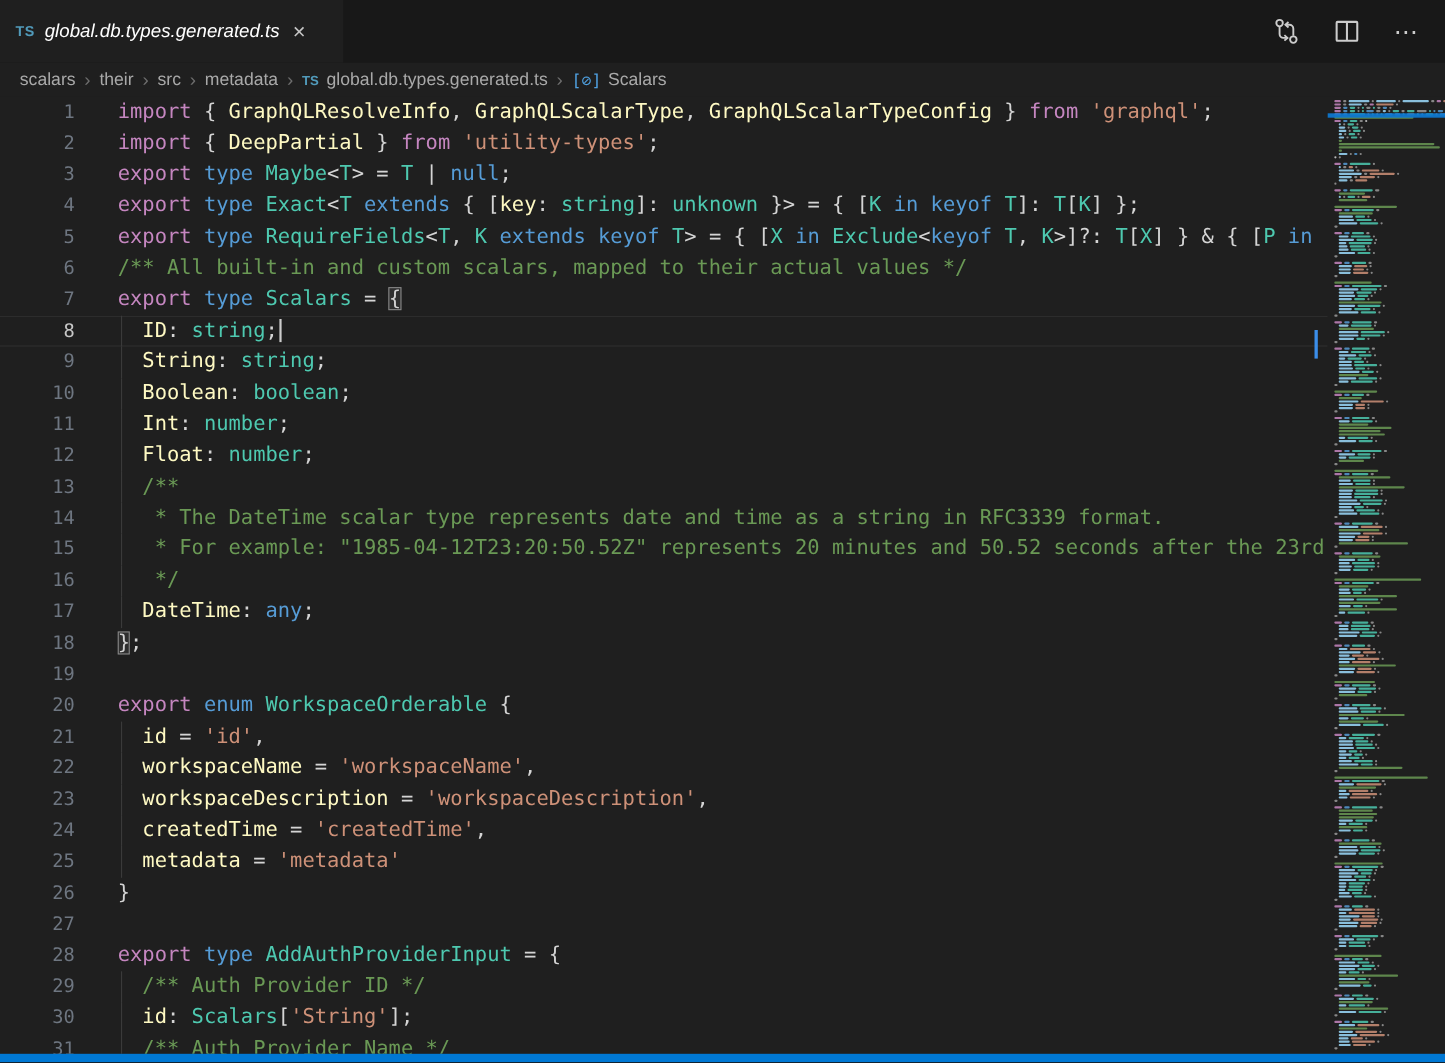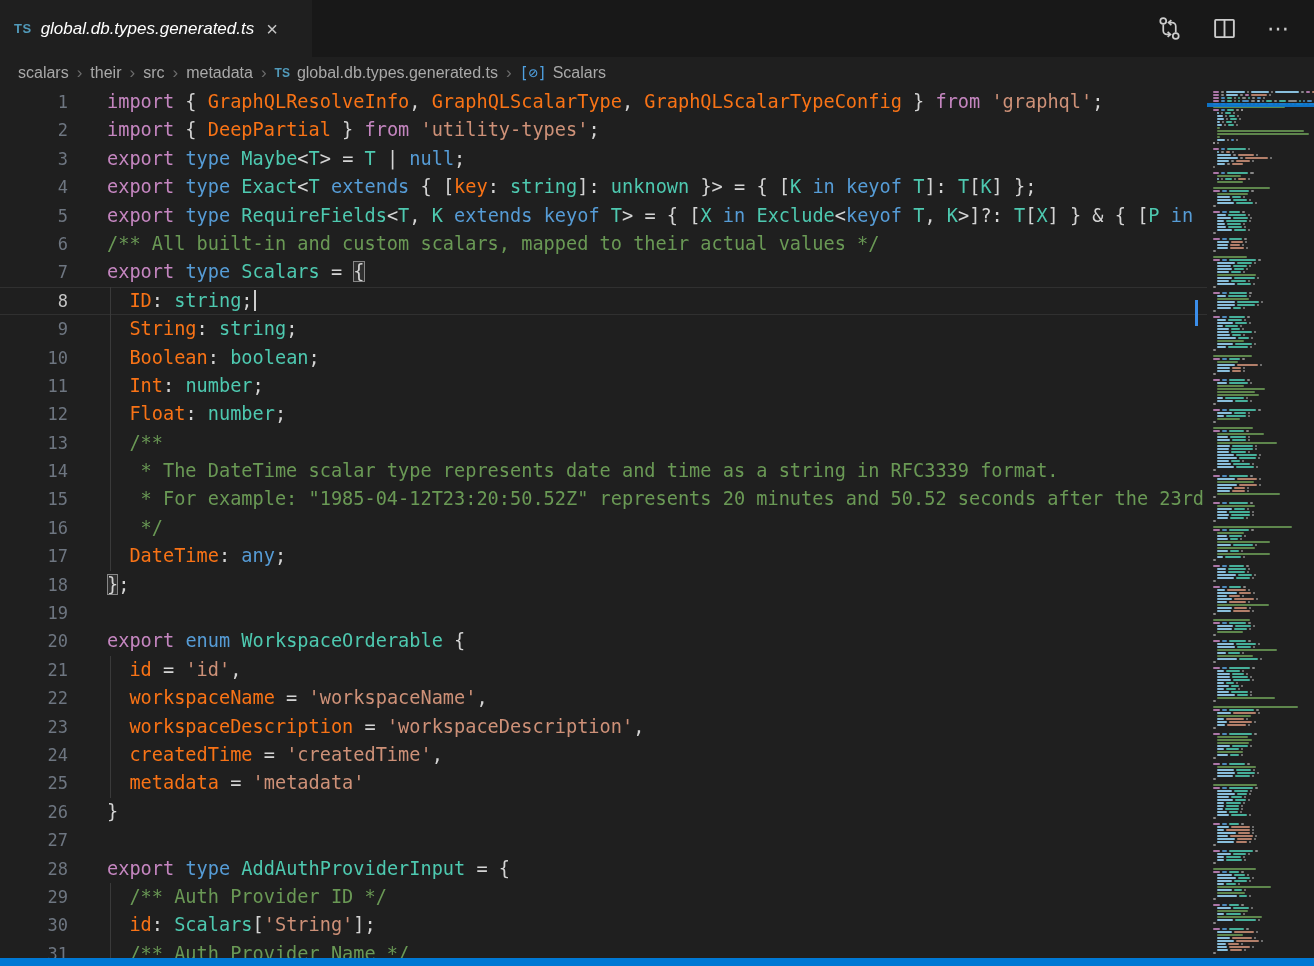--- a/index.html
+++ b/index.html
@@ -28,21 +28,21 @@
   .code{position:absolute;top:0;left:0;width:1207px;height:100%;overflow:hidden;
         font-family:"DejaVu Sans Mono","Liberation Mono",monospace;font-size:18.6px;line-height:28.4px;white-space:pre;}
   .line{display:flex;height:28.4px;position:relative;}
   .line.cur{box-shadow:inset 0 1px 0 rgba(255,255,255,.08), inset 0 -1px 0 rgba(255,255,255,.08);}
   .gutter{width:68px;flex:none;text-align:right;color:#6e7681;font-size:17px;}
   .line.cur .gutter{color:#c6c6c6;}
   .content{margin-left:39px;position:relative;}
   .guide{position:absolute;left:3px;top:0;bottom:0;width:1px;background:#3a3a3a;}
 
   .tk-kw{color:#c586c0;}   .tk-kw2{color:#569cd6;}
-  .tk-type{color:#4ec9b0;} .tk-prop{color:#f97316;}
+  .tk-type{color:#4ec9b0;} .tk-prop{color:#fef9c3;}
   .tk-str{color:#ce9178;}  .tk-com{color:#6a9955;}
   .tk-pun{color:#d4d4d4;}
   .tk-match{color:#d4d4d4;outline:1px solid #878787;outline-offset:-1px;background:rgba(120,120,120,.18);}
   .cursor{display:inline-block;width:2px;height:21px;background:#cccccc;vertical-align:text-bottom;margin-left:1px;}
 
   
   .minimap{position:absolute;left:1207px;top:0;width:107px;height:100%;overflow:hidden;padding-top:2px;box-sizing:border-box;cursor:pointer;}
   .mrow{height:3px;display:flex;gap:2px;padding-left:6px;align-items:center;}
   .mrow.mind{padding-left:10px;}
   .mseg{height:2px;border-radius:1px;flex:none;opacity:.85;}

